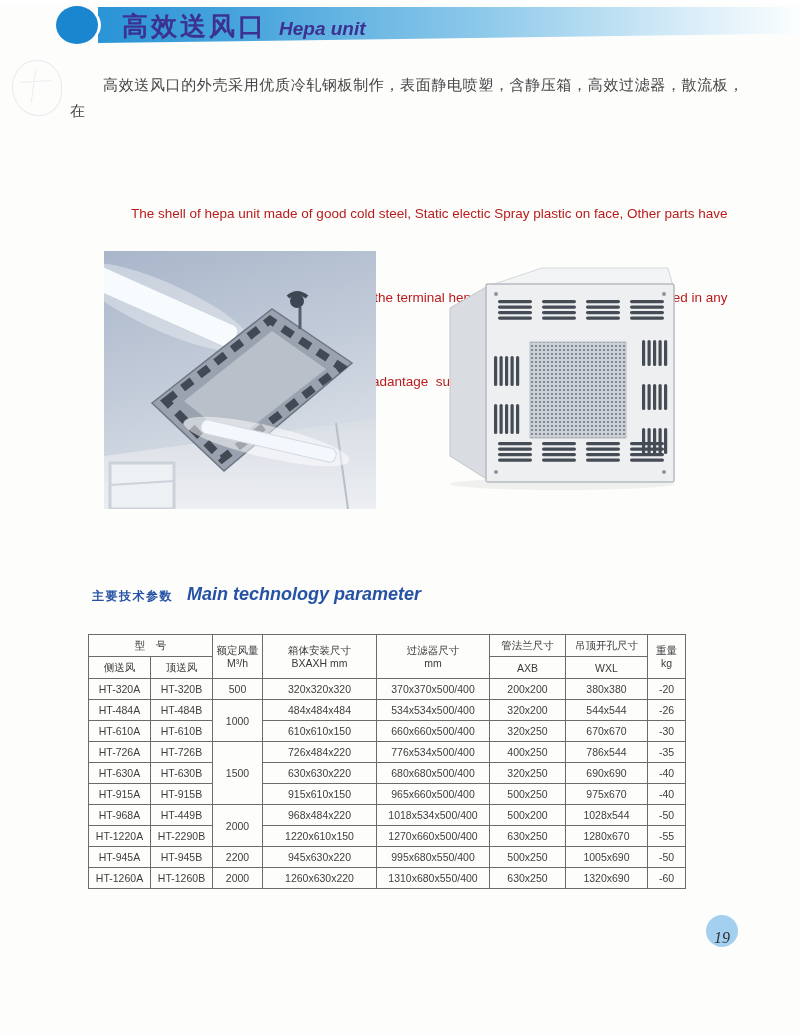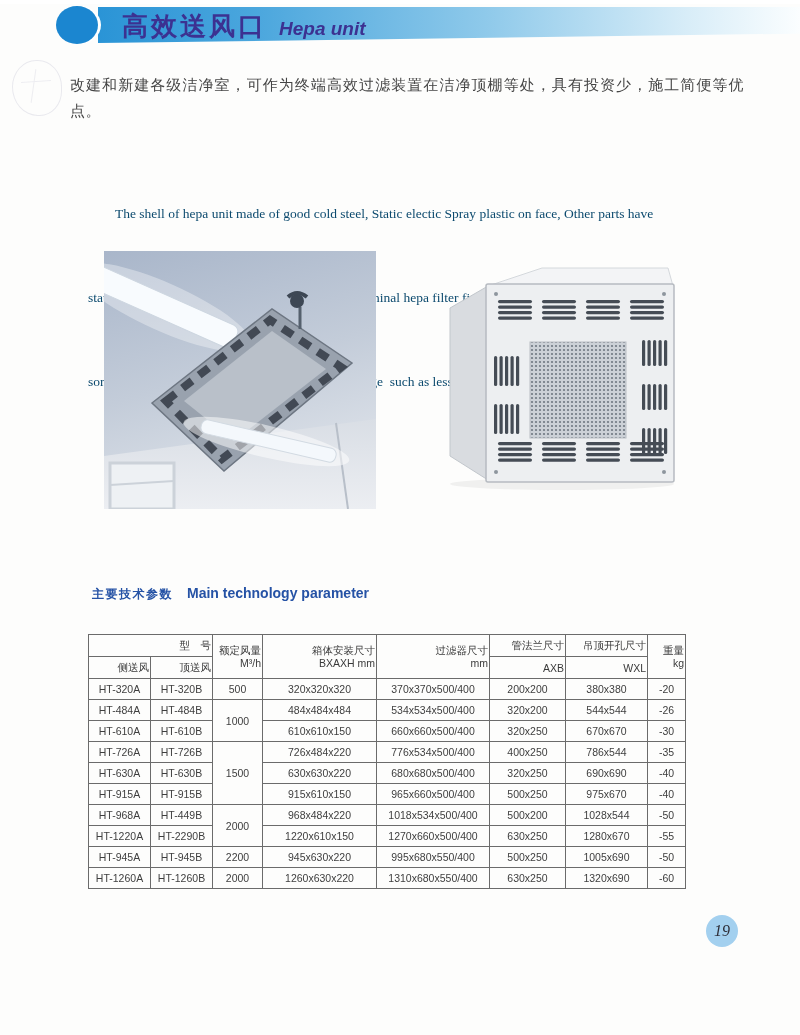--- a/index.html
+++ b/index.html
@@ -35,70 +35,69 @@
     background:#ebebf0; transform:rotate(-4deg);
   }
   
   .intro-zh {
     position:absolute; left:70px; top:68px; width:674px;
     font-size:15px; line-height:26px; color:#454545; letter-spacing:.5px;
     text-align:justify;
   }
   .intro-zh .line1 { text-indent:2.2em; }
   .intro-en {
-    position:absolute; left:88px; top:140px; width:655px;
-    font-size:13.5px; line-height:28px; color:#0c4a6e;
+    position:absolute; left:104px; top:140px; width:655px;
+    font-size:13.5px; line-height:28px; color:#b91c1c;
     white-space:pre-wrap;
-    font-family:Liberation Serif, serif;
   }
   .intro-en .line1 { text-indent:2em; }
   
   .photo1 { position:absolute; left:104px; top:247px; width:272px; height:258px; }
   .photo2 { position:absolute; left:430px; top:252px; width:265px; height:238px; }
   figure { margin:0; padding:0; }
   
   .section-title { position:absolute; left:92px; top:580px; color:#2552a5; white-space:nowrap; }
   .section-title .zh { font-size:12px; font-weight:bold; letter-spacing:1.5px; }
-  .section-title .en { font-size:14px; font-weight:bold; margin-left:14px; }
+  .section-title .en { font-size:18px; font-weight:bold; font-style:italic; margin-left:14px; }
   
   .spec-table {
     position:absolute; left:88px; top:630px; width:597px;
     border-collapse:collapse; table-layout:fixed;
   }
   .spec-table td {
     border:1px solid #6b6b6b; text-align:center; vertical-align:middle;
     font-size:10.5px; color:#3e3e3e; padding:0 1px; height:20px;
     overflow:hidden; white-space:nowrap;
   }
-  .spec-table tr.hrow td { height:21px; color:#3a3a3a;text-align:right; }
+  .spec-table tr.hrow td { height:21px; color:#3a3a3a; }
   .spec-table td.two-line div { line-height:13px; }
   
   .page-num {
     position:absolute; left:706px; top:911px; width:32px; height:32px;
     border-radius:50%; background:#a3d0ef;
-    display:flex; align-items:center; justify-content:center;
+    display:flex; align-items:flex-end; justify-content:center;
     font-family:"Liberation Serif","DejaVu Serif",serif; font-style:italic;
     font-size:16px; color:#2e2e38;
   }
 </style>
 </head>
 <body>
 
 <div class="page">
 
   <div class="banner-bar"></div>
   <div class="banner-circle"></div>
   <div class="banner-title">
     <span class="zh">高效送风口</span><span class="en">Hepa unit</span>
   </div>
 
   <div class="watermark"></div>
 
   <div class="intro-zh">
-    <div class="line2">改建和新建各级洁净室，可作为终端高效过滤装置在洁净顶棚等处，具有投资少，施工简便等优点。</div>
+    <div class="line1">高效送风口的外壳采用优质冷轧钢板制作，表面静电喷塑，含静压箱，高效过滤器，散流板，在</div>
   </div>
 
   <div class="intro-en">
     <div class="line1">The shell of hepa unit made of good cold steel, Static electic Spray plastic on face, Other parts have</div>
     <div class="line2">static pressure box, hepa filter, flow plate, As the terminal hepa filter fixed on the top of clean shed in any</div>
     <div class="line3">sort of new build or rebuild cleanroom. Have adantage  such as less investment and easy to fix.</div>
   </div>
 
   <figure class="photo1">
     <svg width="272" height="258" viewBox="0 0 272 258" xmlns="http://www.w3.org/2000/svg">

